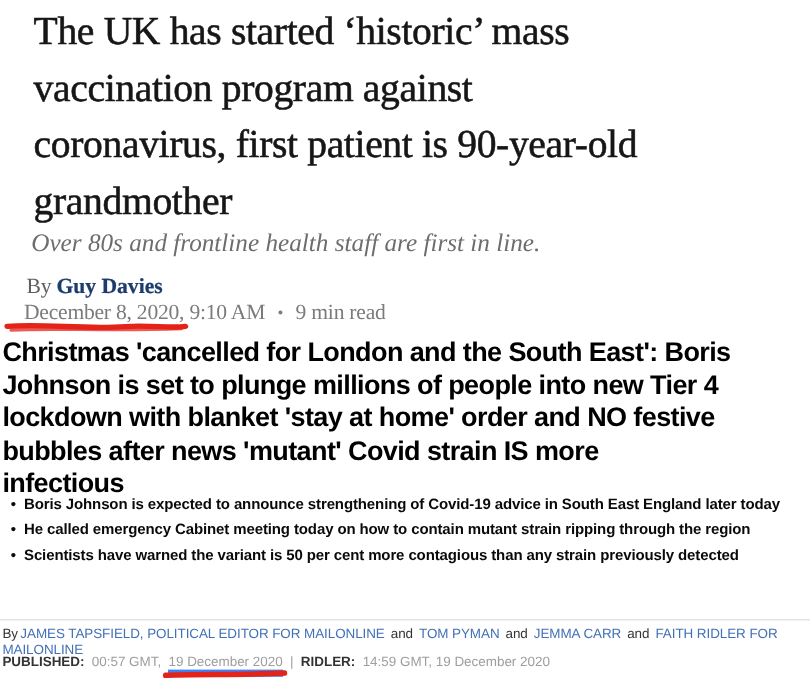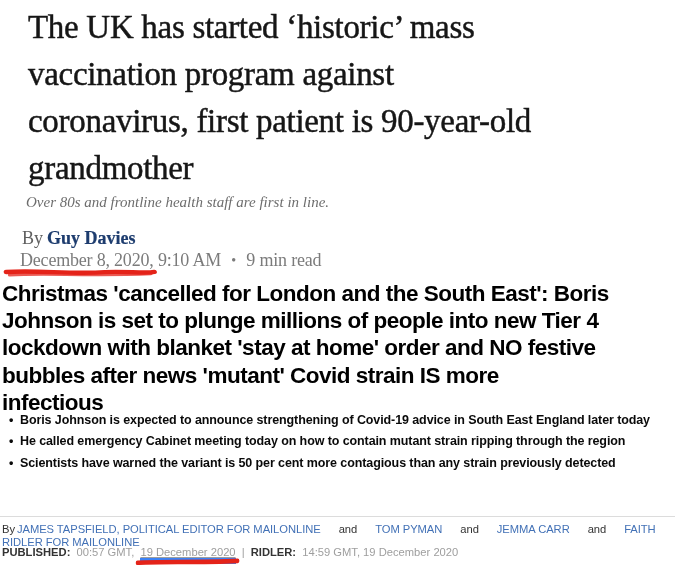--- a/index.html
+++ b/index.html
@@ -32,21 +32,21 @@
     white-space: pre-line;
   }
 
   .abc-subtitle {
     position: absolute;
     left: 26px;
     top: 189px;
     margin: 0;
     font-family: "Liberation Serif", "DejaVu Serif", serif;
     font-style: italic;
-    font-size: 15px;
+    font-size: 21px;
     line-height: 26px;
     color: #6d6d6d;
   }
 
   .abc-byline {
     position: absolute;
     left: 22px;
     top: 227px;
     font-family: "Liberation Serif", "DejaVu Serif", serif;
     font-size: 18px;
@@ -142,35 +142,35 @@
     left: 2px;
     top: 523px;
     width: 671px;
     font-size: 11.2px;
     line-height: 12.8px;
     letter-spacing: -0.05px;
     color: #333333;
   }
   .mail-byline a { color: #4271b6; text-decoration: none; }
   .mail-byline .by-prefix { margin-right: 2px; }
-  .mail-byline .joiner { margin: 0 18px; text-align: right; }
+  .mail-byline .joiner { margin: 0 5px; text-align: right; }
 
   .mail-meta {
     position: absolute;
     left: 2px;
     top: 546px;
     width: 671px;
     font-size: 11.2px;
     line-height: 13px;
     color: #9e9e9e;
     white-space: nowrap;
   }
   .mail-meta > span { margin-right: 3px; }
   .mail-meta .meta-label { font-weight: 700; color: #333333; }
-  .u-gray { border-bottom: 6px solid #3b82f6; text-decoration: underline; }
+  .u-gray { border-bottom: 6px solid #3b82f6; }
 
   .red-mark-2 {
     position: absolute;
     left: -4px;
     top: 12px;
     width: calc(100% + 8px);
     height: 8px;
     overflow: visible;
   }
 </style>

